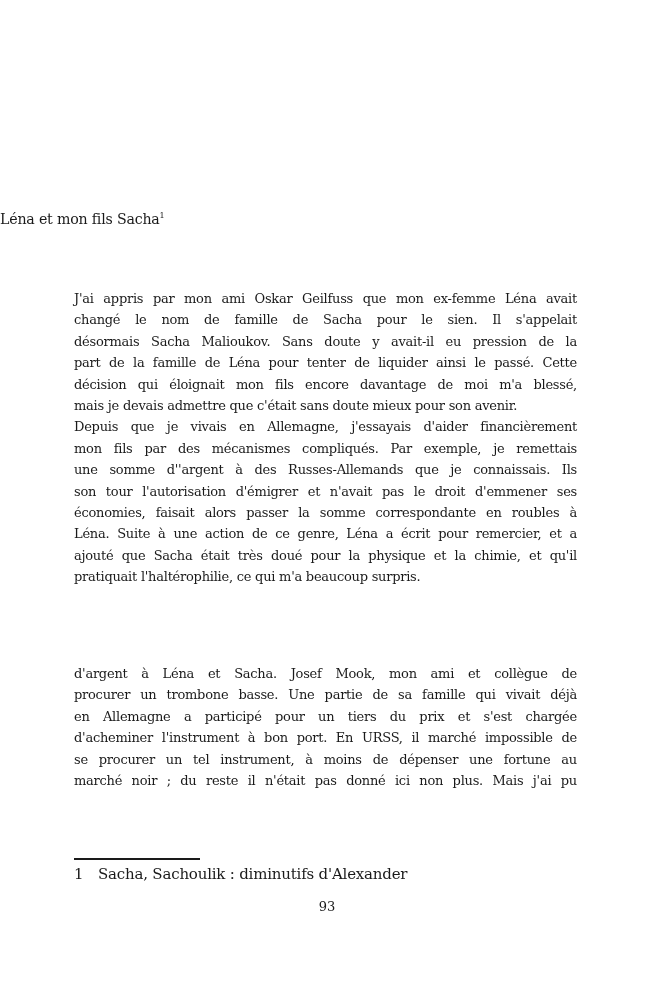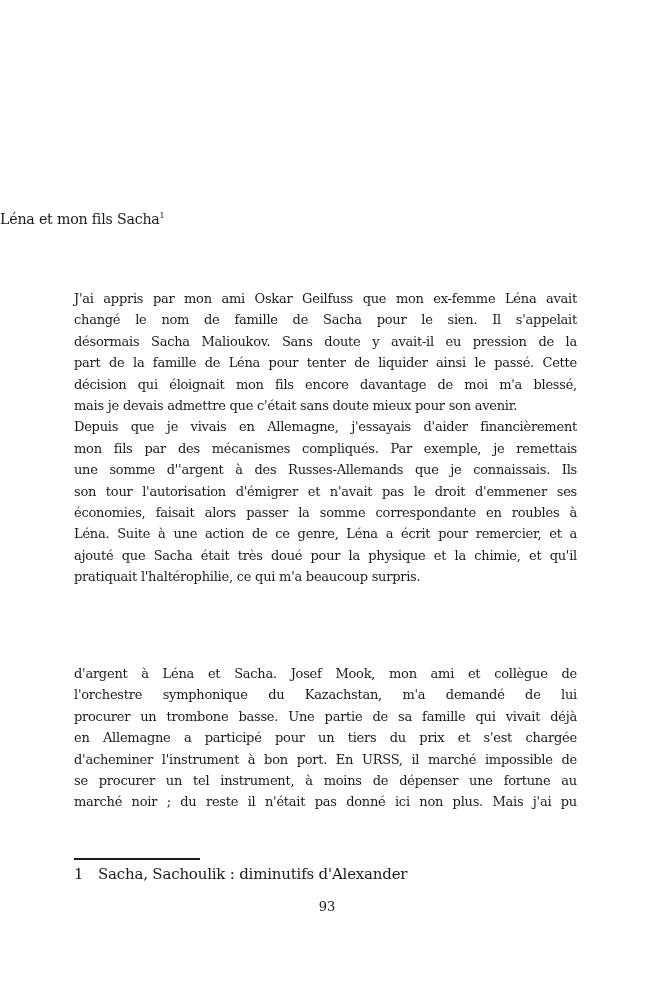--- a/index.html
+++ b/index.html
@@ -109,21 +109,20 @@
     <span class="line">une somme d''argent à des Russes-Allemands que je connaissais. Ils</span>
     <span class="line">son tour l'autorisation d'émigrer et n'avait pas le droit d'emmener ses</span>
     <span class="line">économies, faisait alors passer la somme correspondante en roubles à</span>
     <span class="line">Léna. Suite à une action de ce genre, Léna a écrit pour remercier, et a</span>
     <span class="line">ajouté que Sacha était très doué pour la physique et la chimie, et qu'il</span>
     <span class="line last">pratiquait l'haltérophilie, ce qui m'a beaucoup surpris.</span>
   </div>
 
   <div class="body-text para2">
     <span class="line">d'argent à Léna et Sacha. Josef Mook, mon ami et collègue de</span>
-    <span class="line">l'orchestre symphonique du Kazachstan, m'a demandé de lui</span>
     <span class="line">procurer un trombone basse. Une partie de sa famille qui vivait déjà</span>
     <span class="line">en Allemagne a participé pour un tiers du prix et s'est chargée</span>
     <span class="line">d'acheminer l'instrument à bon port. En URSS, il marché impossible de</span>
     <span class="line">se procurer un tel instrument, à moins de dépenser une fortune au</span>
     <span class="line">marché noir ; du reste il n'était pas donné ici non plus. Mais j'ai pu</span>
   </div>
 
   <div class="footnote-rule"></div>
 
   <div class="footnote">

